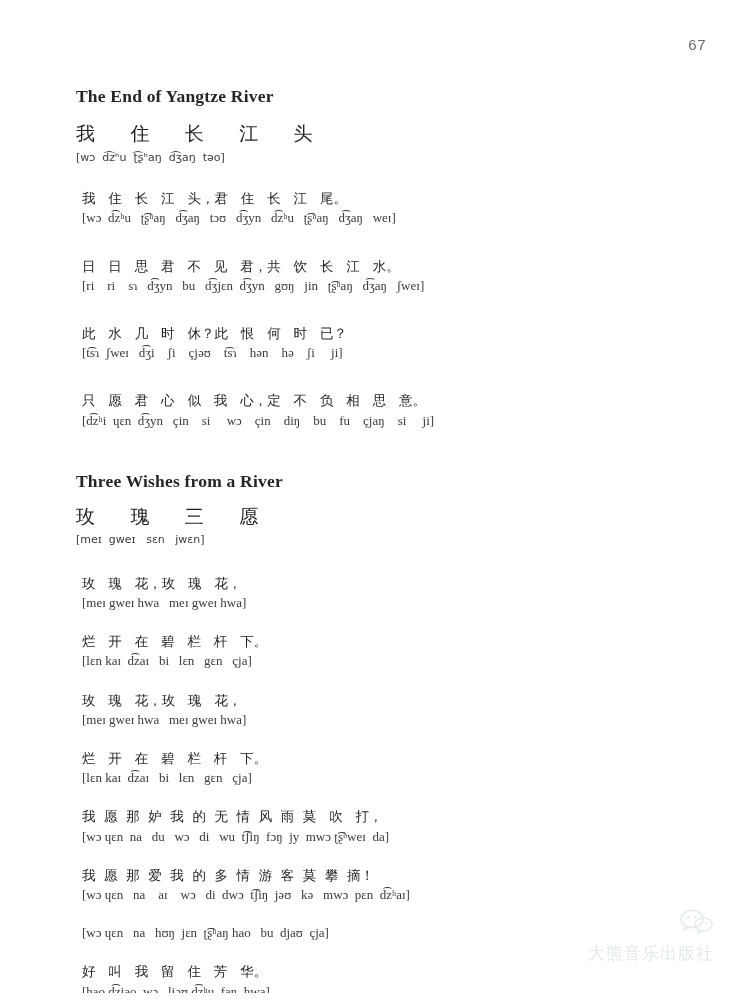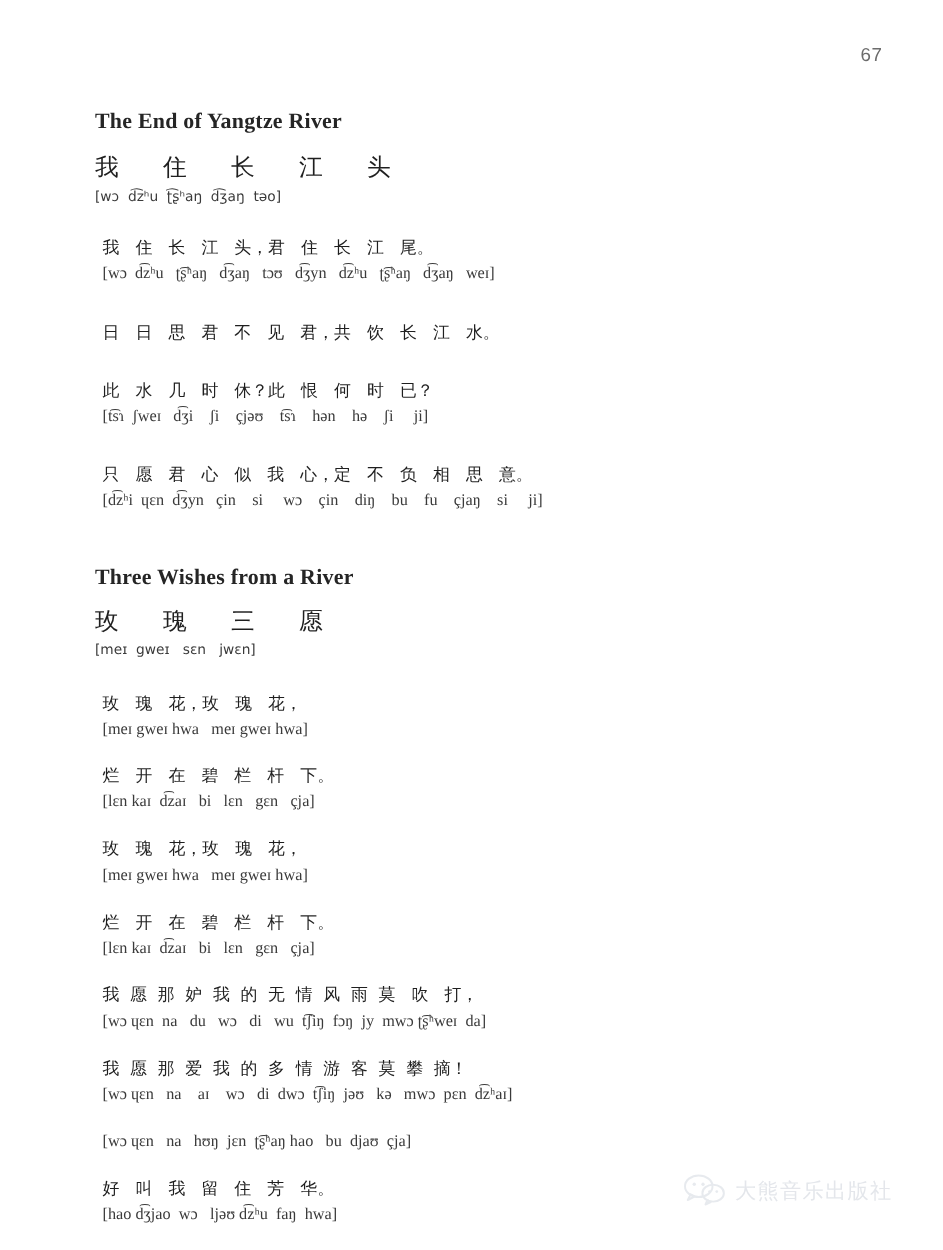--- a/index.html
+++ b/index.html
@@ -77,23 +77,24 @@
     white-space: pre;
     font-family: Liberation Serif, serif;
   }
   .section-one { margin-bottom: 40px; }
   .section-two .verse { margin-bottom: 18px; }
   .watermark {
     position: absolute;
     right: 40px;
     bottom: 28px;
     display: flex;
-    align-items: center;
+    align-items: flex-end;
     gap: 7px;
     opacity: 0.55;
+    flex-direction: column;
   }
   .wm-icon { display: block; }
   .wm-text {
     font-size: 17px;
     color: #ced3db;
     font-family: "DejaVu Sans", sans-serif;
     letter-spacing: 1px;
   }
 </style>
 </head>
@@ -117,20 +118,21 @@
 
       <div class="verse gap-big">
         <div class="han-line">我   住   长   江   头，君   住   长   江   尾。</div>
         <div class="ipa-line">[wɔ  d͡zʰu   ʈ͡ʂʰaŋ   d͡ʒaŋ   tɔʊ   d͡ʒyn   d͡zʰu   ʈ͡ʂʰaŋ   d͡ʒaŋ   weɪ]</div>
       </div>
 
       <div style="height:14px"></div>
 
       <div class="verse gap-big">
         <div class="han-line">日   日   思   君   不   见   君，共   饮   长   江   水。</div>
+        <div class="ipa-line">[ri    ri    sɿ   d͡ʒyn   bu   d͡ʒjɛn  d͡ʒyn   gʊŋ   jin   ʈ͡ʂʰaŋ   d͡ʒaŋ   ʃweɪ]</div>
       </div>
 
       <div style="height:14px"></div>
 
       <div class="verse gap-big">
         <div class="han-line">此   水   几   时   休？此   恨   何   时   已？</div>
         <div class="ipa-line">[t͡sɿ  ʃweɪ   d͡ʒi    ʃi    çjəʊ    t͡sɿ    hən    hə    ʃi     ji]</div>
       </div>
 
       <div style="height:14px"></div>

